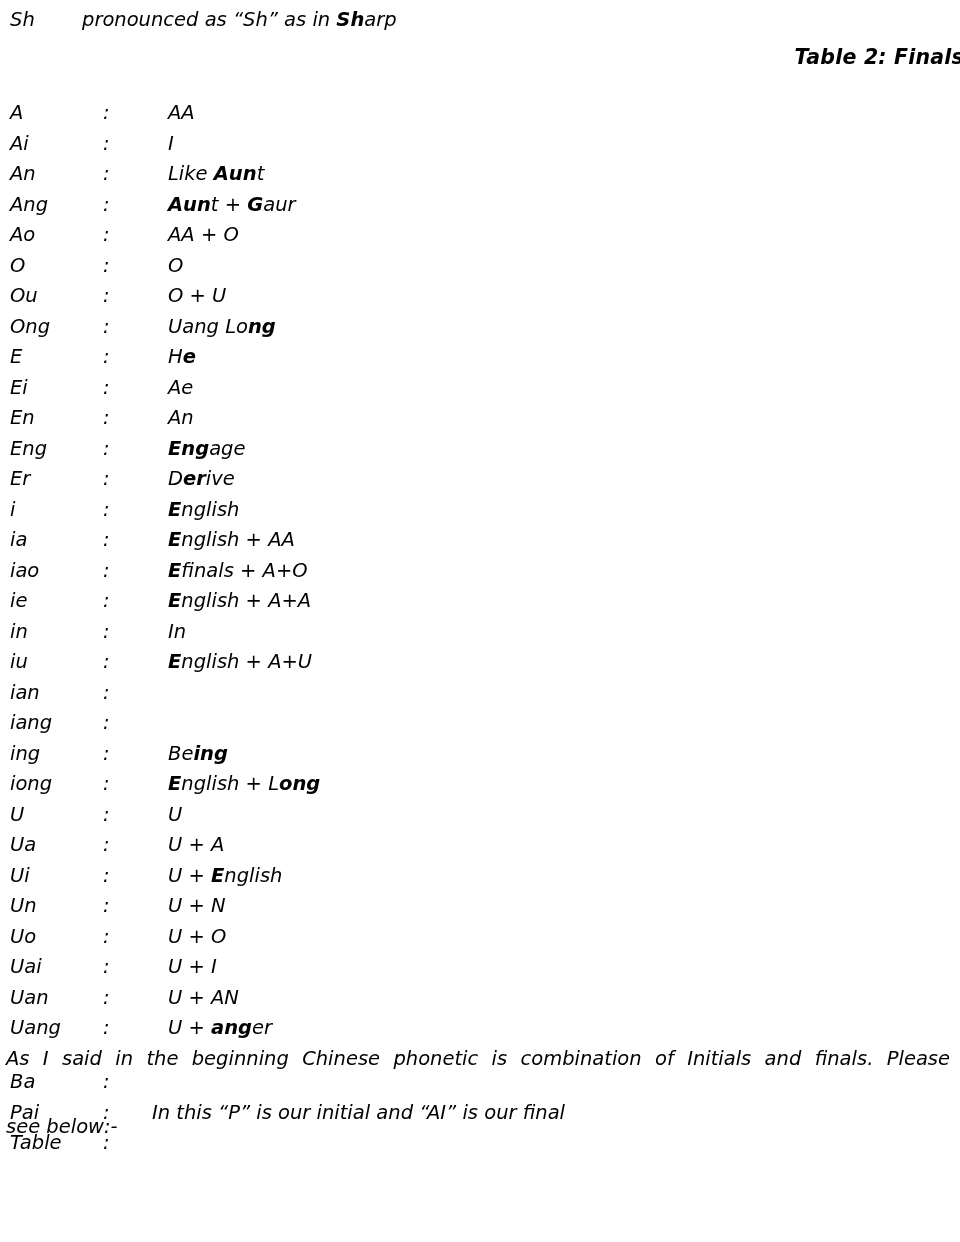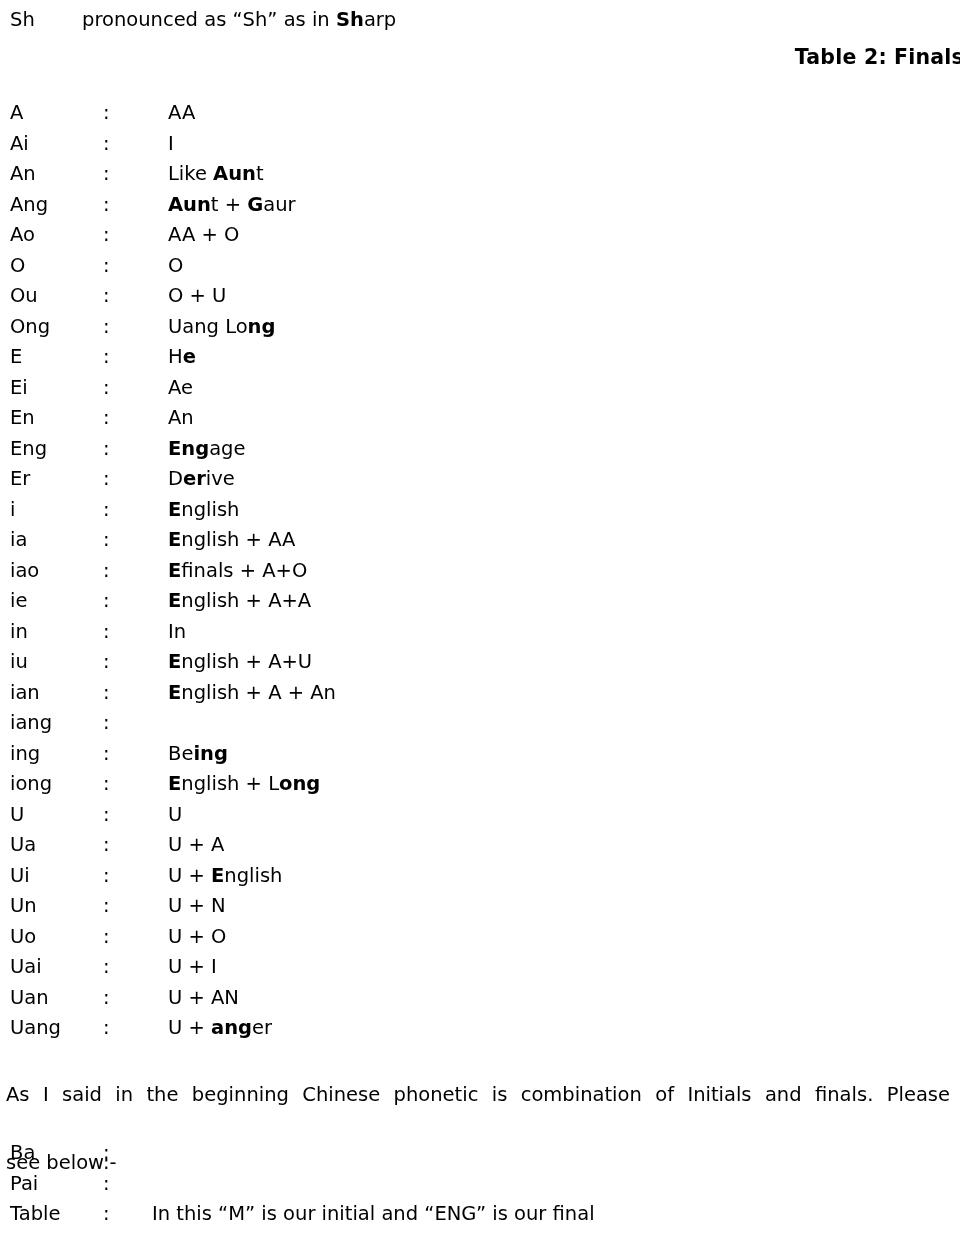--- a/index.html
+++ b/index.html
@@ -13,20 +13,21 @@
     position: relative;
     font-family: "DejaVu Sans", "Liberation Sans", sans-serif;
     color: #000000;
     overflow: hidden;
   }
   .page {
     position: relative;
     width: 876px;
     height: 1242px;
     box-sizing: border-box;
+    font-style: italic;
   }
 
   
   .toprow {
     position: absolute;
     left: 0;
     top: 6px;
     width: 960px;
     height: 28px;
     font-size: 19.5px;
@@ -96,35 +97,34 @@
     top: 1044px;
     width: 944px;
     font-size: 19.5px;
     line-height: 30px;
     text-align: justify;
     text-justify: inter-word;
   }
   .para .l1 {
     display: block;
     text-align: justify;
-    margin-top: 36px;
   }
   .para .l1::after {
     content: "";
     display: inline-block;
     width: 100%;
     height: 0;
   }
   .para .l2 { display: block; margin-top: 8px; }
 
   
   .examples {
     position: absolute;
     left: 0;
-    top: 1138px;
+    top: 1067px;
     width: 960px;
   }
   .examples .row .v {
     left: 152px;
   }
 </style>
 </head>
 <body>
 
 <div class="page">
@@ -228,21 +228,20 @@
         <span class="v"><span>In</span></span>
       </div>
       <div class="row">
         <span class="k">iu</span>
         <span class="c">:</span>
         <span class="v"><b>E</b><span>nglish + A+U</span></span>
       </div>
       <div class="row">
         <span class="k">ian</span>
         <span class="c">:</span>
-        <span class="v"><b>E</b><span>nglish + A + An</span></span>
       </div>
       <div class="row">
         <span class="k">iang</span>
         <span class="c">:</span>
       </div>
       <div class="row">
         <span class="k">ing</span>
         <span class="c">:</span>
         <span class="v"><span>Be</span><b>ing</b></span>
       </div>
@@ -299,21 +298,21 @@
   </div>
 
   <div class="examples" id="examples-list">
       <div class="row">
         <span class="k">Ba</span>
         <span class="c">:</span>
       </div>
       <div class="row">
         <span class="k">Pai</span>
         <span class="c">:</span>
+        <span class="v">In this “P” is our initial and “AI” is our final</span>
       </div>
       <div class="row">
         <span class="k">Table</span>
         <span class="c">:</span>
-        <span class="v">In this “M” is our initial and “ENG” is our final</span>
       </div>
     </div>
 
 </div>
 
 </body></html>

